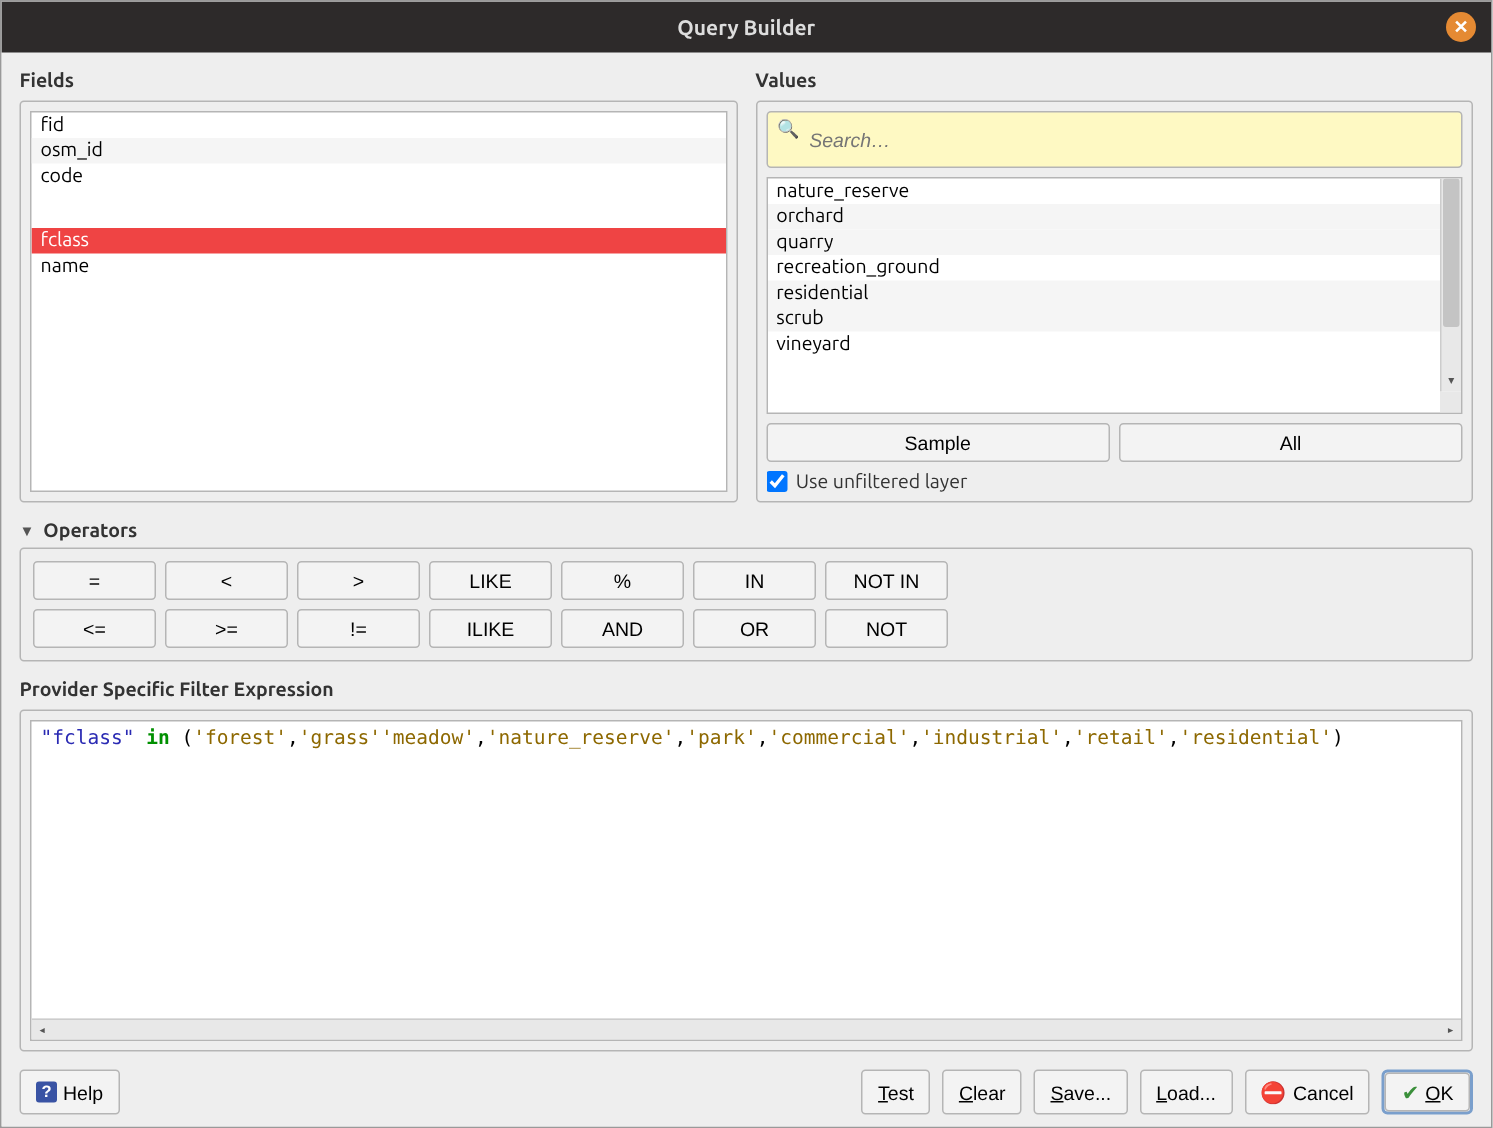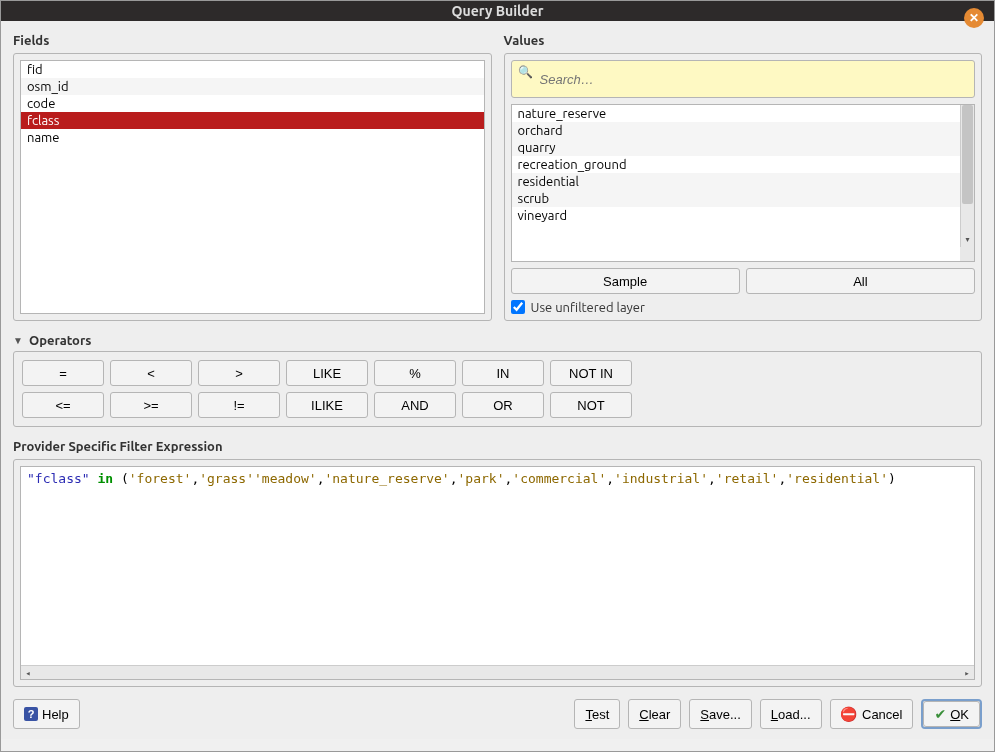--- a/index.html
+++ b/index.html
@@ -8,21 +8,21 @@
   font-size: 13px;
   background: #f0f0f0;
   width: 995px;
   height: 752px;
   overflow: hidden;
   border: 1px solid #999;
 }
 .titlebar {
   background: #2d2a2a;
   color: #ddd;
-  height: 20px;
+  height: 34px;
   display: flex;
   align-items: center;
   justify-content: center;
   position: relative;
   font-weight: bold;
   font-size: 14px;
 }
 .titlebar .close-btn {
   position: absolute;
   right: 10px;
@@ -80,22 +80,23 @@
 }
 .listbox .item {
   padding: 0 6px;
   font-size: 13px;
   height: 17px;
   line-height: 17px;
   cursor: pointer;
 }
 .listbox .item.alt { background: #f5f5f5; }
 .listbox .item.selected {
-  background: #b91c1c;
+  background: #ef4444;
   color: #fff;
+  margin-top: 26px;
 }
 .values-panel {
   height: 268px;
   display: flex;
   flex-direction: column;
   gap: 6px;
 }
 .search-box {
   position: relative;
 }

